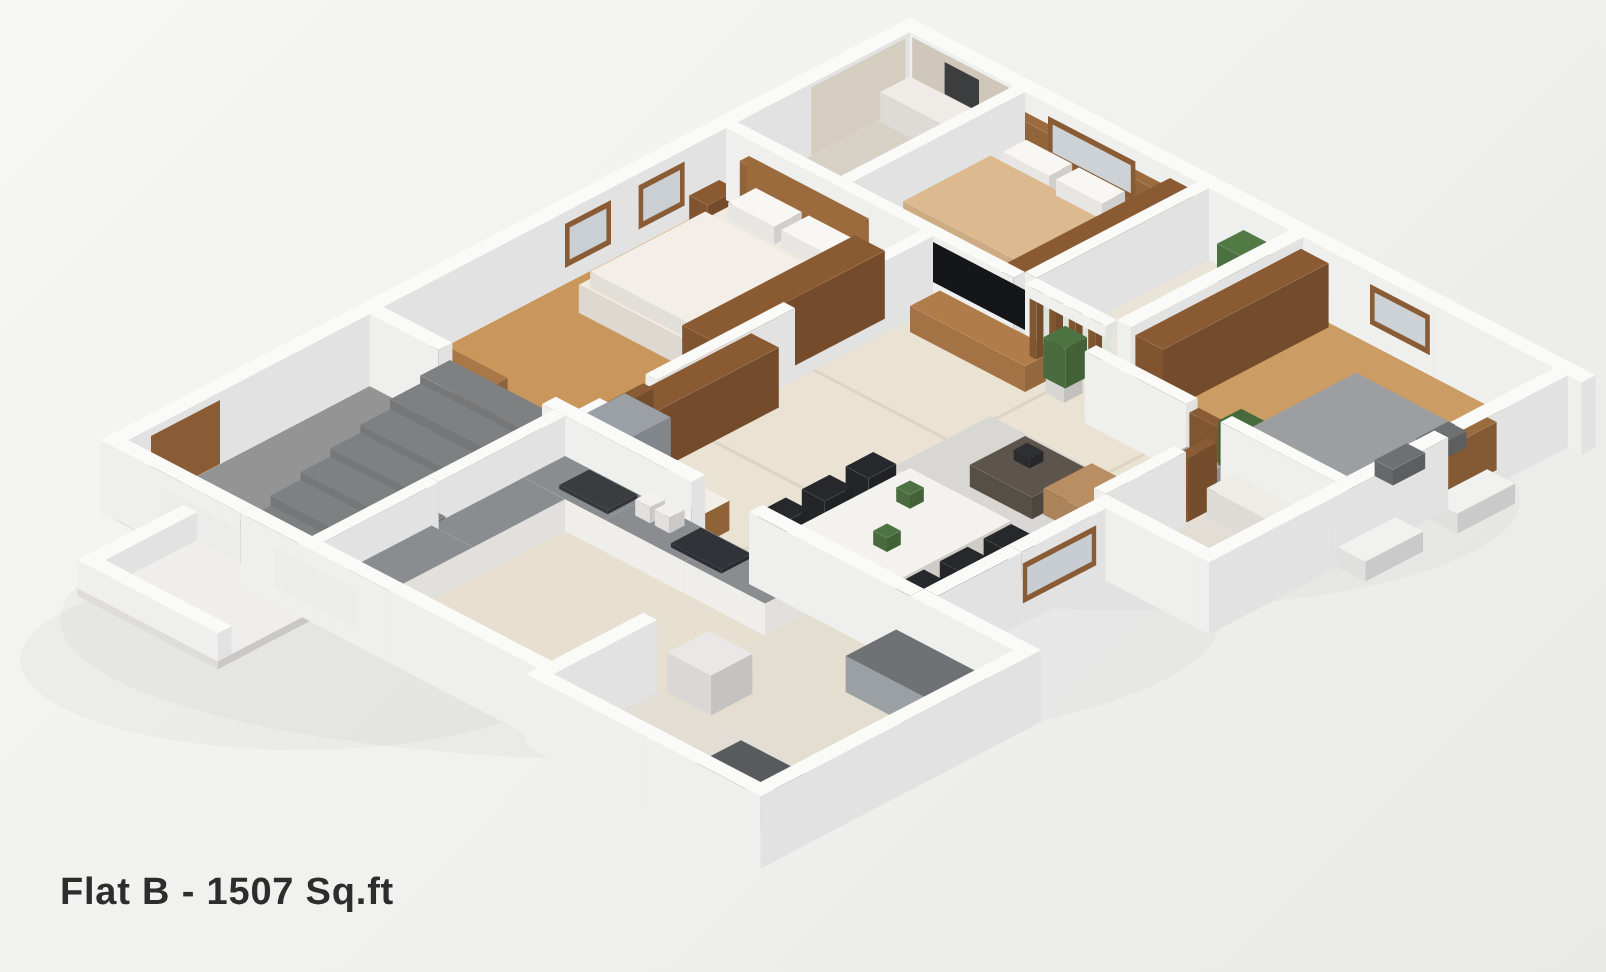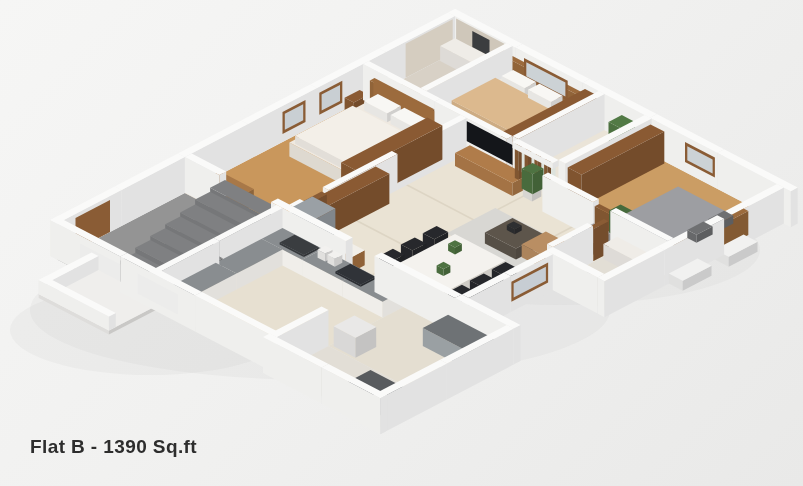--- a/index.html
+++ b/index.html
@@ -739,14 +739,14 @@
         <polygon points="373.4,394.6 380.3,398.2 380.3,434.2 373.4,430.6" fill="#efefed"></polygon>
         <polygon points="446.9,363.4 380.3,398.2 380.3,434.2 446.9,399.4" fill="#e2e2e2"></polygon>
         <polygon points="440.1,359.8 446.9,363.4 380.3,398.2 373.4,394.6" fill="#fafaf9"></polygon>
       </g>
       <g>
         <polygon points="321.6,367.6 380.3,398.2 380.3,434.2 321.6,403.6" fill="#efefed"></polygon>
         <polygon points="387.1,394.6 380.3,398.2 380.3,434.2 387.1,430.6" fill="#e2e2e2"></polygon>
         <polygon points="328.5,364.0 387.1,394.6 380.3,398.2 321.6,367.6" fill="#fafaf9"></polygon>
       </g>
     </svg>
-  <div class="caption">Flat B - 1390 Sq.ft</div>
+  <div class="caption">Flat B - 1507 Sq.ft</div>
 </div>
 
 </body></html>

